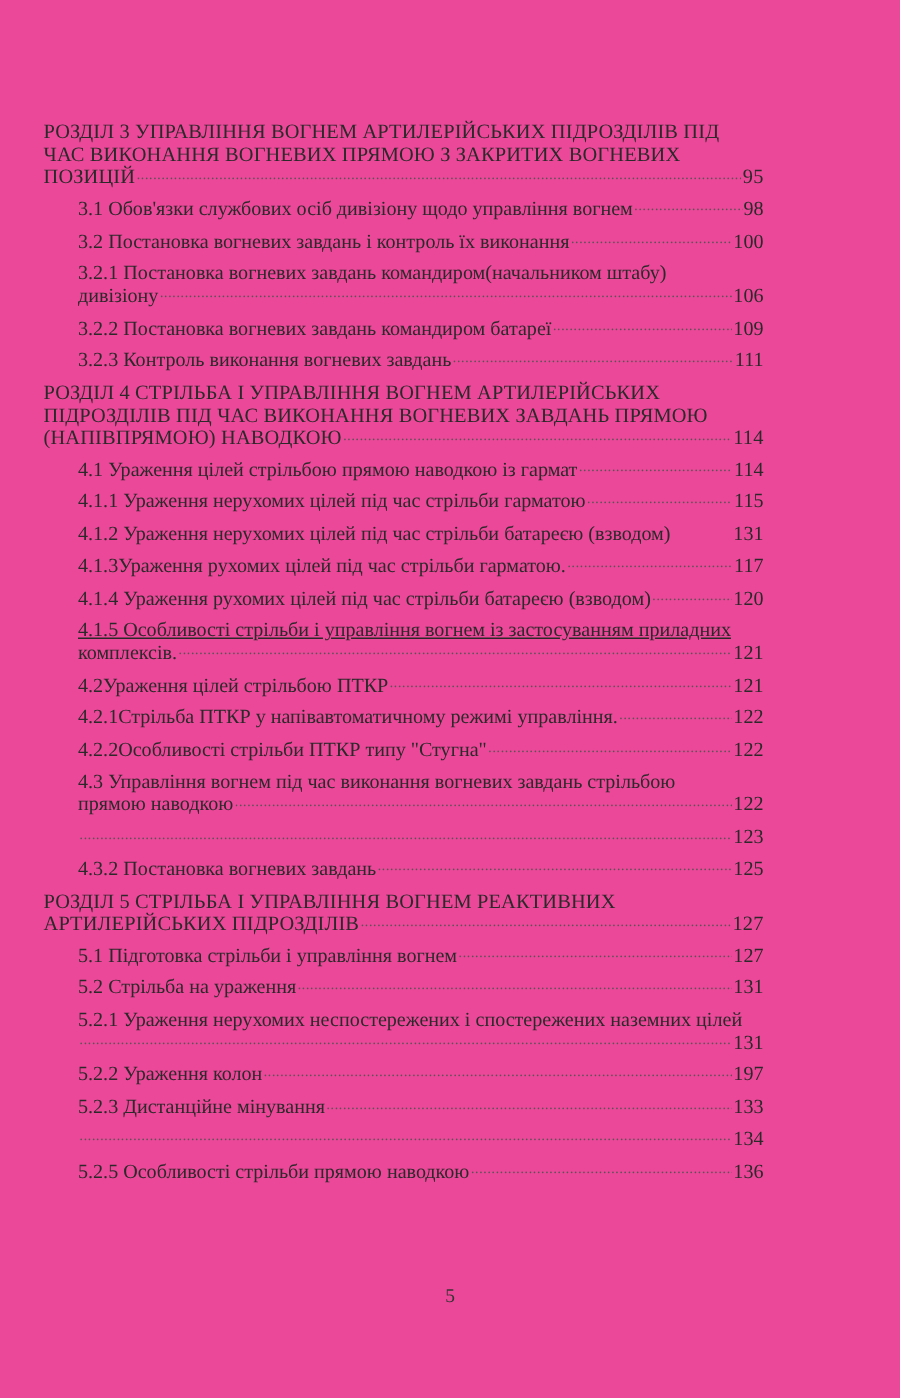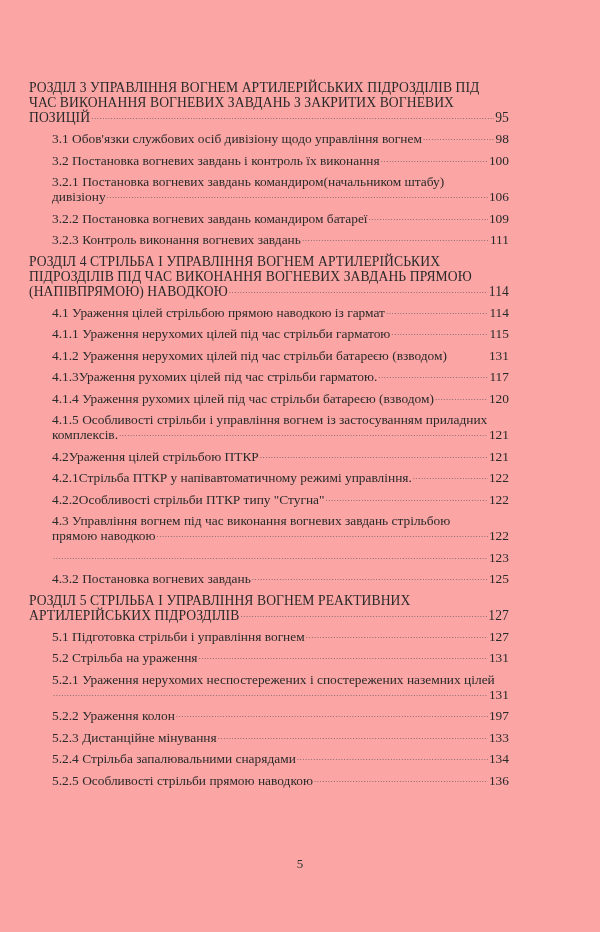--- a/index.html
+++ b/index.html
@@ -13,21 +13,21 @@
       position: relative;
       overflow: hidden;
       font-family: "Liberation Serif", "DejaVu Serif", serif;
       color: #2a2a2a;
     }
     .page {
       position: absolute;
       left: 0; top: 0;
       width: 600px;
       height: 932px;
-      background: #fca5a5;
+      background: #ec4899;
     }
     .toc {
       position: absolute;
       left: 29px;
       top: 80px;
       width: 480px;
     }
     .entry {
       font-size: 13.4px;
       line-height: 15px;
@@ -89,21 +89,21 @@
     }
   </style>
 </head>
 <body>
 
 <div class="page">
   <div class="toc" id="toc">
       <div class="entry heading">
     <span class="lead-lines">
           <span style="display: block;">РОЗДІЛ 3 УПРАВЛІННЯ ВОГНЕМ АРТИЛЕРІЙСЬКИХ ПІДРОЗДІЛІВ ПІД</span>
-          <span style="display: block;">ЧАС ВИКОНАННЯ ВОГНЕВИХ ЗАВДАНЬ З ЗАКРИТИХ ВОГНЕВИХ</span>
+          <span style="display: block;">ЧАС ВИКОНАННЯ ВОГНЕВИХ ПРЯМОЮ З ЗАКРИТИХ ВОГНЕВИХ</span>
         </span>
     <span class="last-line">
       <span class="last-text">ПОЗИЦІЙ</span>
       <span class="dots"></span>
       <span class="page-num">95</span>
     </span>
   </div>
       <div class="entry sub">
 
     <span class="last-line">
@@ -192,21 +192,21 @@
       <div class="entry sub">
 
     <span class="last-line">
       <span class="last-text">4.1.4 Ураження рухомих цілей під час стрільби батареєю (взводом)</span>
       <span class="dots"></span>
       <span class="page-num">120</span>
     </span>
   </div>
       <div class="entry sub">
     <span class="lead-lines">
-          <span style="display: block;">4.1.5 Особливості стрільби і управління вогнем із застосуванням приладних</span>
+          <span style="display: block; text-decoration: underline;">4.1.5 Особливості стрільби і управління вогнем із застосуванням приладних</span>
         </span>
     <span class="last-line">
       <span class="last-text">комплексів.</span>
       <span class="dots"></span>
       <span class="page-num">121</span>
     </span>
   </div>
       <div class="entry sub">
 
     <span class="last-line">
@@ -304,21 +304,20 @@
 
     <span class="last-line">
       <span class="last-text">5.2.3 Дистанційне мінування</span>
       <span class="dots"></span>
       <span class="page-num">133</span>
     </span>
   </div>
       <div class="entry sub">
 
     <span class="last-line">
-      <span class="last-text">5.2.4 Стрільба запалювальними снарядами</span>
       <span class="dots"></span>
       <span class="page-num">134</span>
     </span>
   </div>
       <div class="entry sub">
 
     <span class="last-line">
       <span class="last-text">5.2.5 Особливості стрільби прямою наводкою</span>
       <span class="dots"></span>
       <span class="page-num">136</span>

